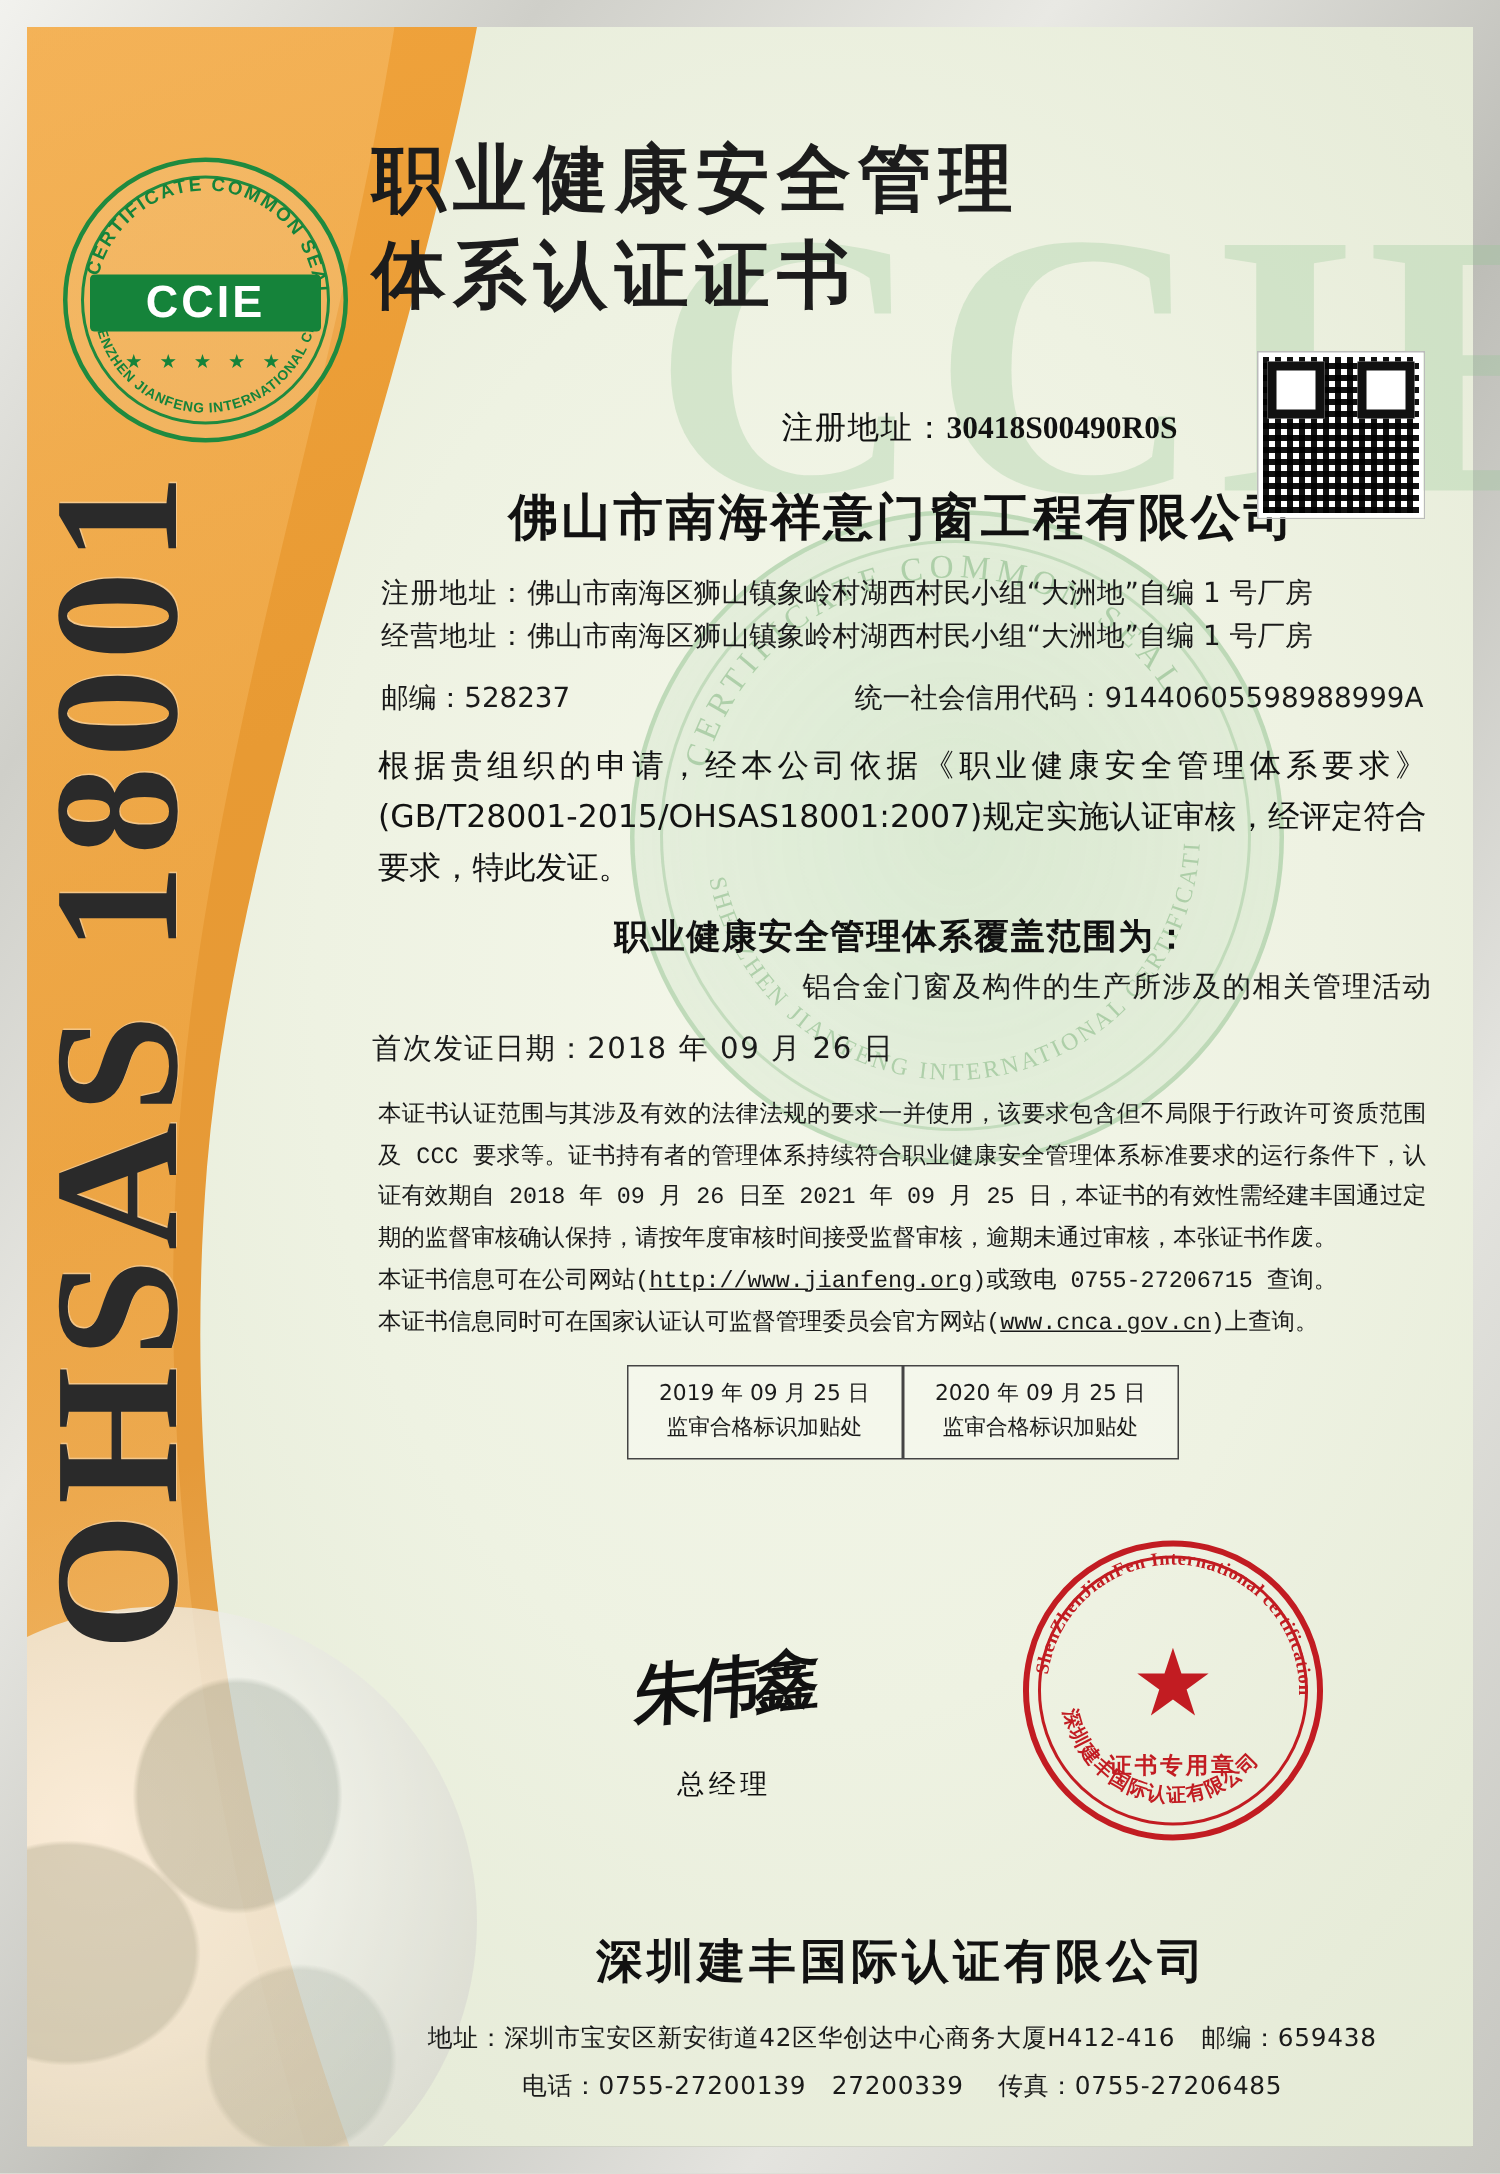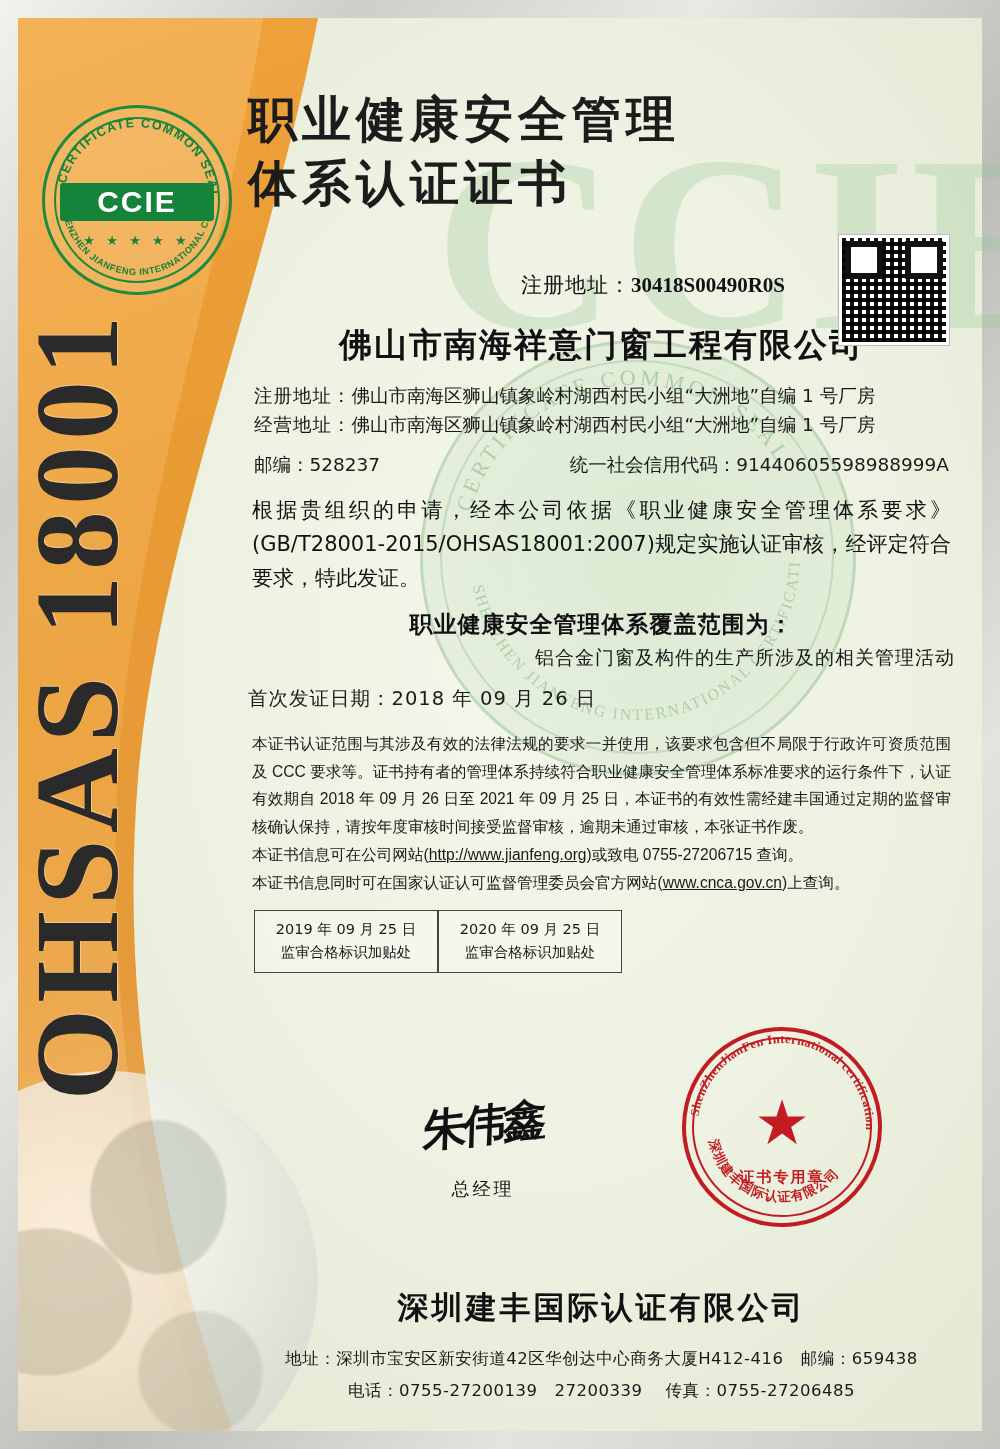--- a/index.html
+++ b/index.html
@@ -184,25 +184,25 @@
   .scope-body{
     text-align:right;margin:5px 0 0 0;font-size:19px;color:#1a1a1a;letter-spacing:1px;
     font-family:"DejaVu Sans", sans-serif;
   }
   .issue-date{
     margin:14px 0 0 0;font-size:19.5px;color:#1a1a1a;letter-spacing:1px;
     font-family:"DejaVu Sans", sans-serif;
   }
   .legal{
     margin:18px 4px 0 4px;font-size:15.6px;line-height:1.78;color:#1a1a1a;text-align:justify;
-    font-family:Liberation Sans, sans-serif;
+    font-family:Liberation Mono, monospace;
   }
   .legal a,.legal .u{text-decoration:underline;}
   .stamp-boxes{
-    display:flex;justify-content:flex-start;margin:14px 6px 0 6px;
+    display:flex;justify-content:center;margin:14px 6px 0 6px;
   }
   .stamp-box{
     width:174px;border:1.5px solid #444;padding:7px 4px;text-align:center;
     font-size:14.5px;line-height:1.6;color:#1a1a1a;
     font-family:"DejaVu Sans", sans-serif;background:rgba(255,255,255,.25);
   }
   
   .red-stamp{
     position:absolute;right:118px;bottom:222px;width:200px;height:200px;
   }

